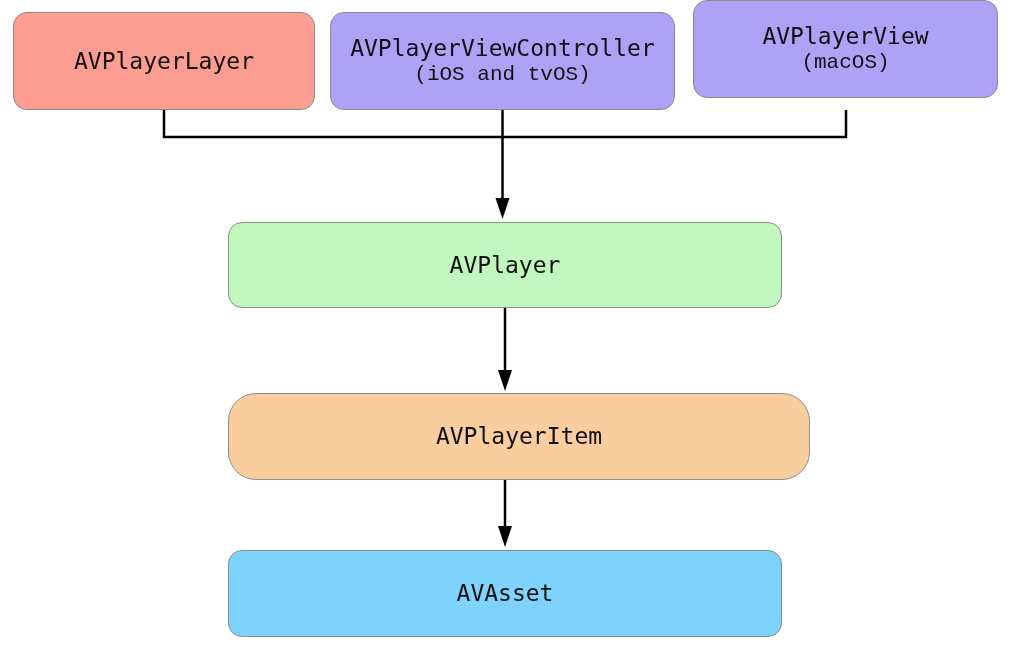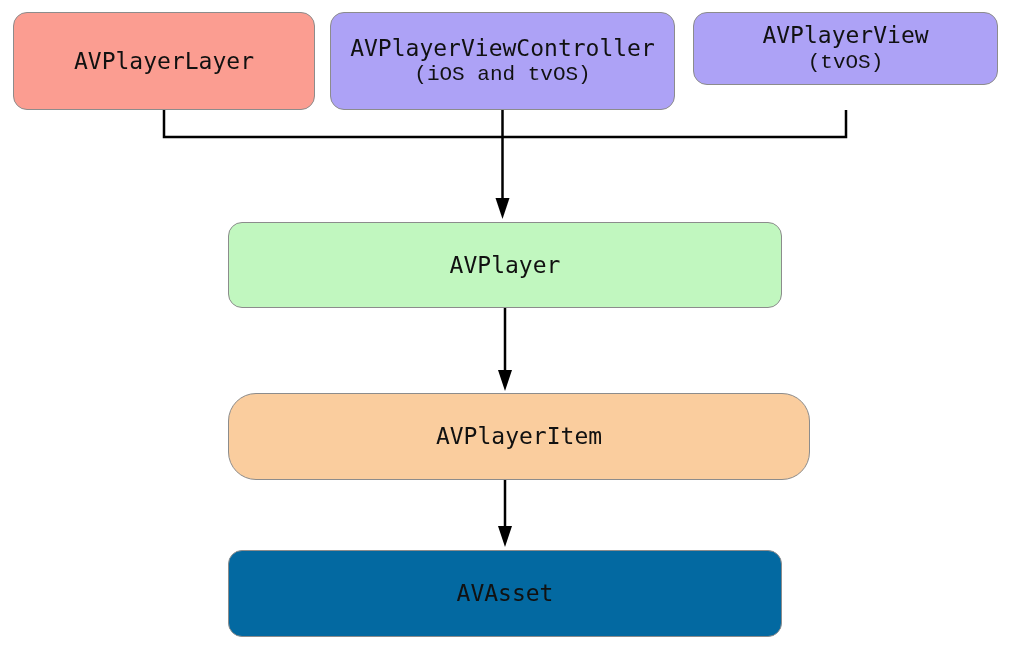--- a/index.html
+++ b/index.html
@@ -44,21 +44,21 @@
   .node .sublabel {
     font-family: Liberation Mono, monospace;
     font-size: 21px;
     color: #111111;
     white-space: nowrap;
   }
   .node .sublabel:empty { display: none; }
 
   #node-player-layer           { left: 13px;  top: 12px;  width: 302px; height: 98px; }
   #node-player-view-controller { left: 330px; top: 12px;  width: 345px; height: 98px; }
-  #node-player-view            { left: 693px; top: 12px;  width: 305px; height: 73px; }
+  #node-player-view            { left: 693px; top: 0;  width: 305px; height: 98px; }
   #node-player                 { left: 228px; top: 222px; width: 554px; height: 86px; }
   #node-player-item            { left: 228px; top: 393px; width: 582px; height: 87px; border-radius: 28px; }
   #node-asset                  { left: 228px; top: 550px; width: 554px; height: 87px; }
 </style>
 </head>
 <body>
 
 <div class="canvas">
 
   <svg class="connectors" viewBox="0 0 1011 651" xmlns="http://www.w3.org/2000/svg">
@@ -80,31 +80,31 @@
 
   </div>
 
   <div class="node" id="node-player-view-controller" style="background: rgb(173, 162, 246);">
     <span class="label">AVPlayerViewController</span>
     <span class="sublabel">(iOS and tvOS)</span>
   </div>
 
   <div class="node" id="node-player-view" style="background: rgb(173, 162, 246);">
     <span class="label">AVPlayerView</span>
-    <span class="sublabel">(tvOS)</span>
+    <span class="sublabel">(macOS)</span>
   </div>
 
   <div class="node" id="node-player" style="background: rgb(193, 247, 191); text-align: right;">
     <span class="label">AVPlayer</span>
 
   </div>
 
   <div class="node" id="node-player-item" style="background: rgb(250, 205, 158);">
     <span class="label">AVPlayerItem</span>
 
   </div>
 
-  <div class="node" id="node-asset" style="background: #0369a1;">
+  <div class="node" id="node-asset" style="background: #7dd3fc;">
     <span class="label">AVAsset</span>
 
   </div>
 
 </div>
 
 </body></html>

